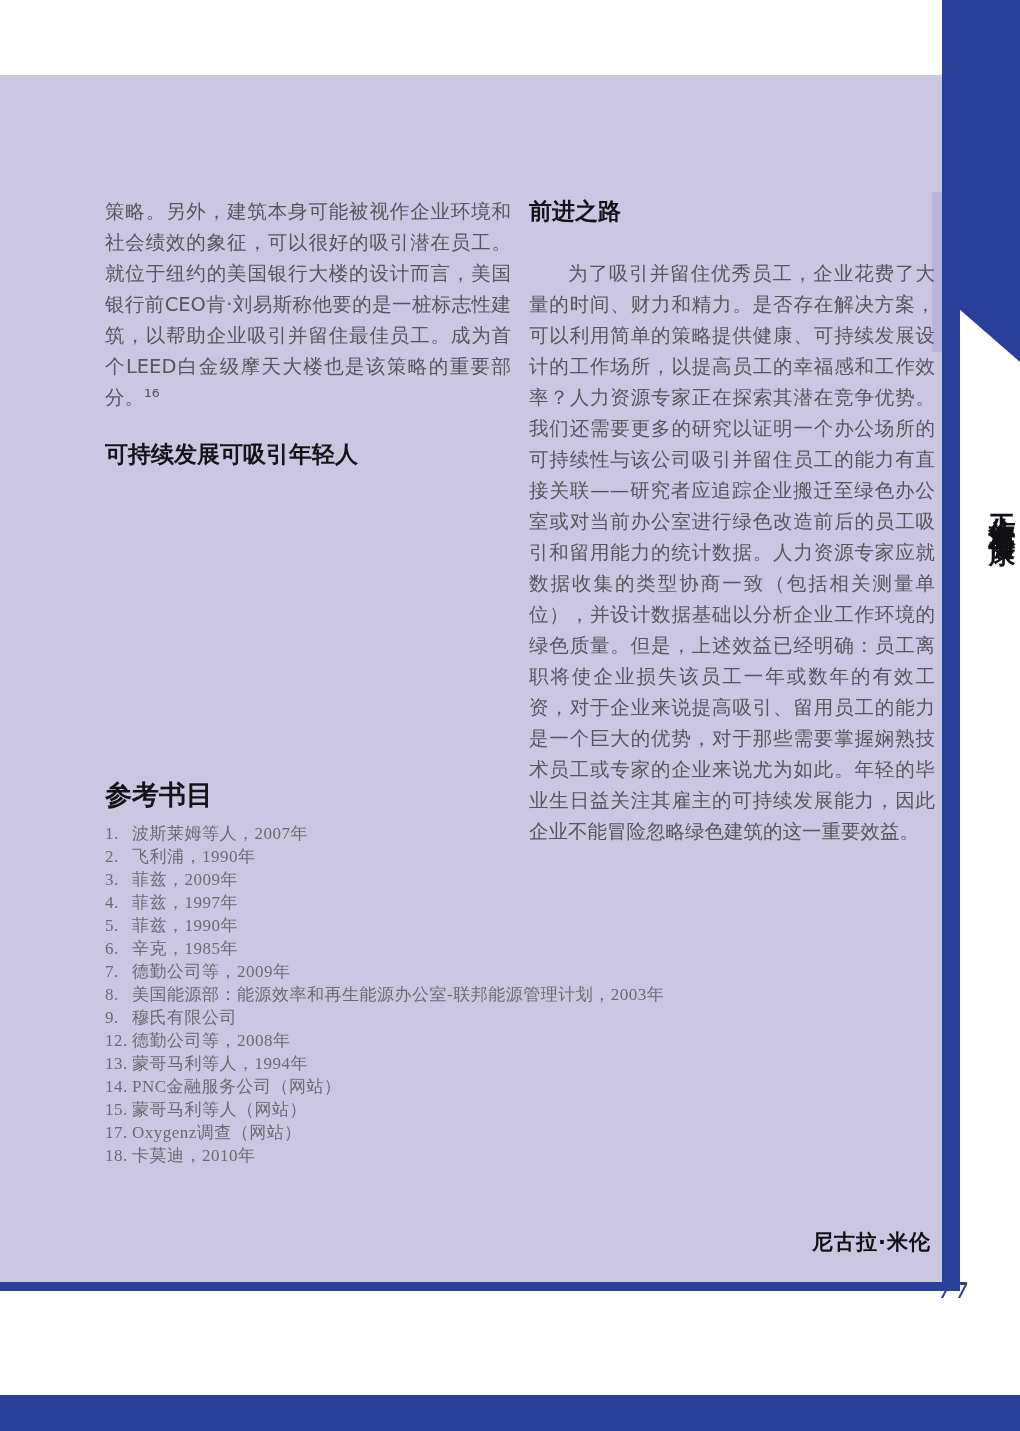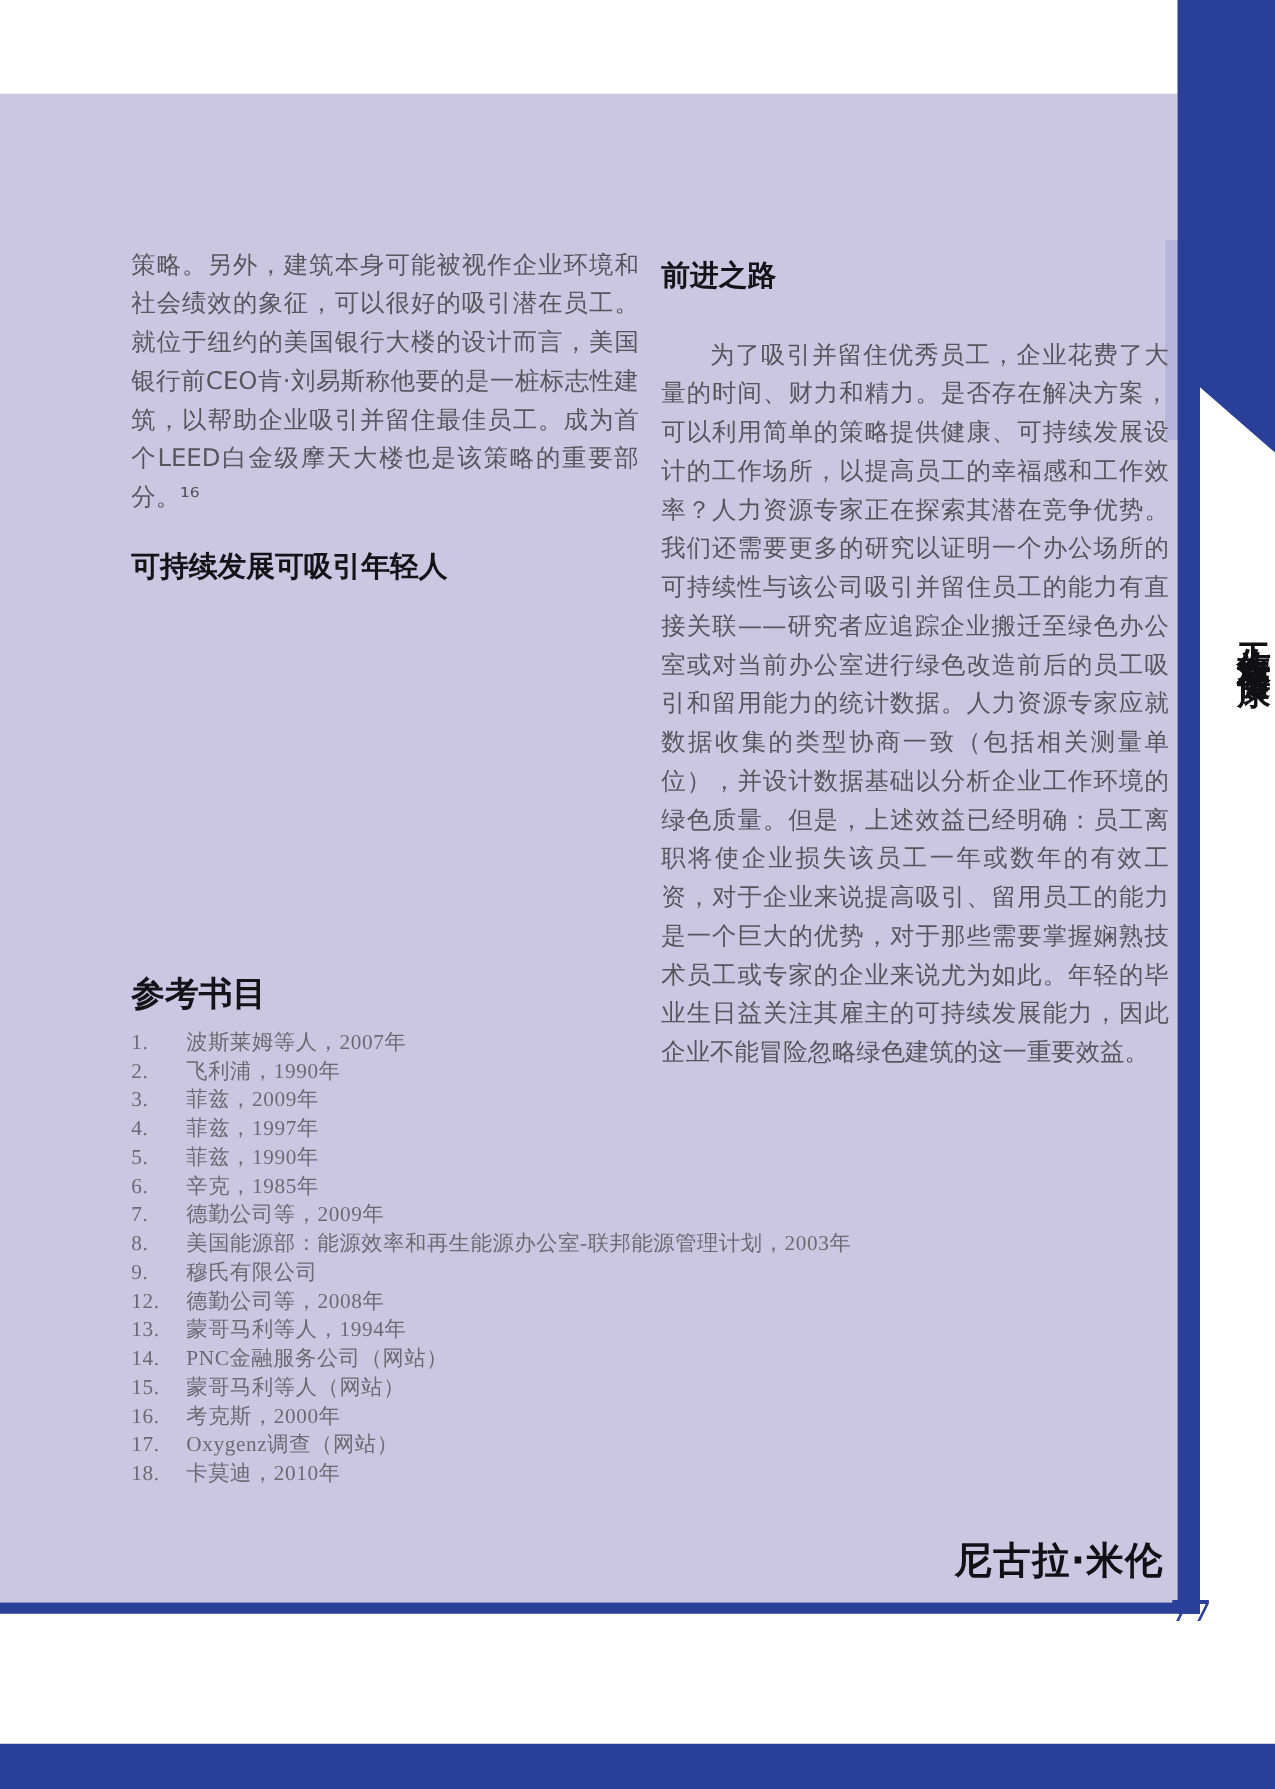--- a/index.html
+++ b/index.html
@@ -55,37 +55,37 @@
     text-align:justify;
   }
   .col-left  { left:105px; top:196px; }
   .col-right { left:529px; top:196px; }
   .col p { margin:0; }
   .col p.indent { text-indent:2em;margin-top:32px; }
   .section-heading {
     font-size:23px; font-weight:bold; color:#141418;
     margin:26px 0 12px 0; line-height:30px;
   }
-  .col-right .section-heading { margin-top:10px; }
+  .col-right .section-heading { margin-top:0; }
   
   .references { position:absolute; left:105px; top:778px; width:720px;font-family:Liberation Serif, serif; }
   .references-heading {
     font-size:27px; font-weight:bold; color:#141418;
     margin:0 0 10px 0; line-height:34px;
   }
   .ref-list { list-style:none; margin:0; padding:0; }
   .ref-item {
     display:flex; font-size:17px; line-height:23px; color:#6b6a70;
     letter-spacing:0.5px;
   }
   .ref-num { flex:0 0 27px; }
-  .ref-text { flex:1;margin-left:17px; }
+  .ref-text { flex:1; }
   .author {
     position:absolute; left:529px; top:1228px; width:402px;
-    text-align:right; font-size:30px; font-weight:bold; color:#111115;
+    text-align:right; font-size:21px; font-weight:bold; color:#111115;
     letter-spacing:1px;
   }
 </style>
 </head>
 <body>
 
 <div class="page">
 
   <div class="panel"></div>
   <div class="panel-bottom-border"></div>
@@ -159,24 +159,20 @@
         </li>
       <li class="ref-item">
           <span class="ref-num">14.</span>
           <span class="ref-text">PNC金融服务公司（网站）</span>
         </li>
       <li class="ref-item">
           <span class="ref-num">15.</span>
           <span class="ref-text">蒙哥马利等人（网站）</span>
         </li>
       <li class="ref-item">
-          <span class="ref-num">16.</span>
-          <span class="ref-text">考克斯，2000年</span>
-        </li>
-      <li class="ref-item">
           <span class="ref-num">17.</span>
           <span class="ref-text">Oxygenz调查（网站）</span>
         </li>
       <li class="ref-item">
           <span class="ref-num">18.</span>
           <span class="ref-text">卡莫迪，2010年</span>
         </li>
     </ul>
   </div>
 

